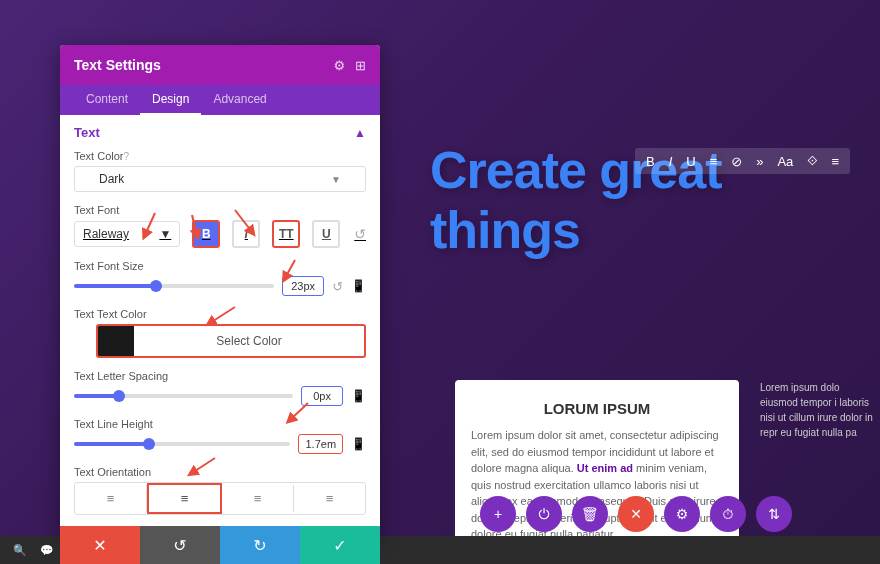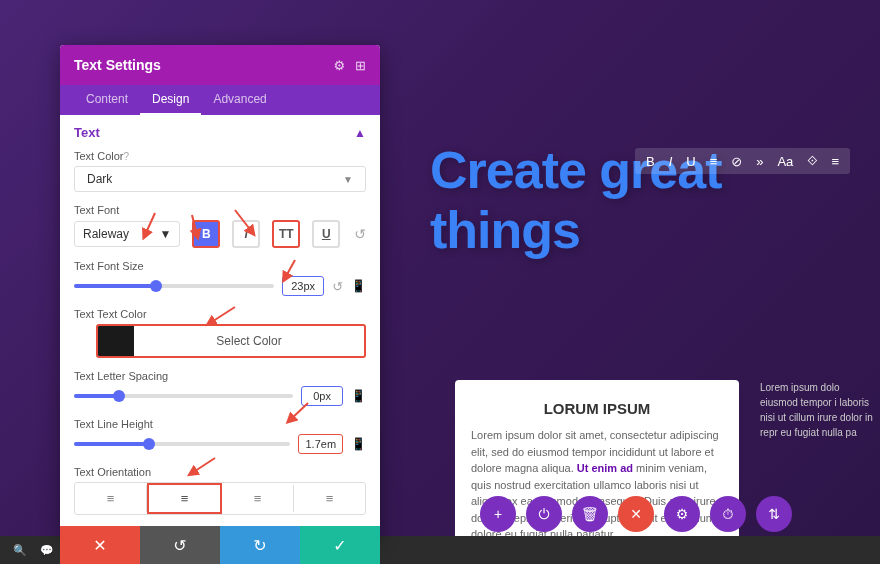--- a/index.html
+++ b/index.html
@@ -233,39 +233,40 @@
 
     
     .select-row {
       display: flex;
       align-items: center;
     }
     .select-field {
       flex: 1;
       border: 1px solid #ddd;
       border-radius: 3px;
-      padding: 5px 12px;
+      padding: 5px 24px;
       font-size: 12px;
       color: #333;
       background: white;
       display: flex;
       align-items: center;
       justify-content: space-between;
       cursor: pointer;
     }
     .select-field .arrow {
       color: #888;
       font-size: 10px;
     }
 
     
     .font-controls {
       display: flex;
       align-items: center;
       gap: 12px;
+      text-decoration: underline;
     }
     .font-select {
       flex: 1;
       border: 1px solid #ddd;
       border-radius: 3px;
       padding: 5px 8px;
       font-size: 12px;
       color: #333;
       background: white;
       display: flex;

